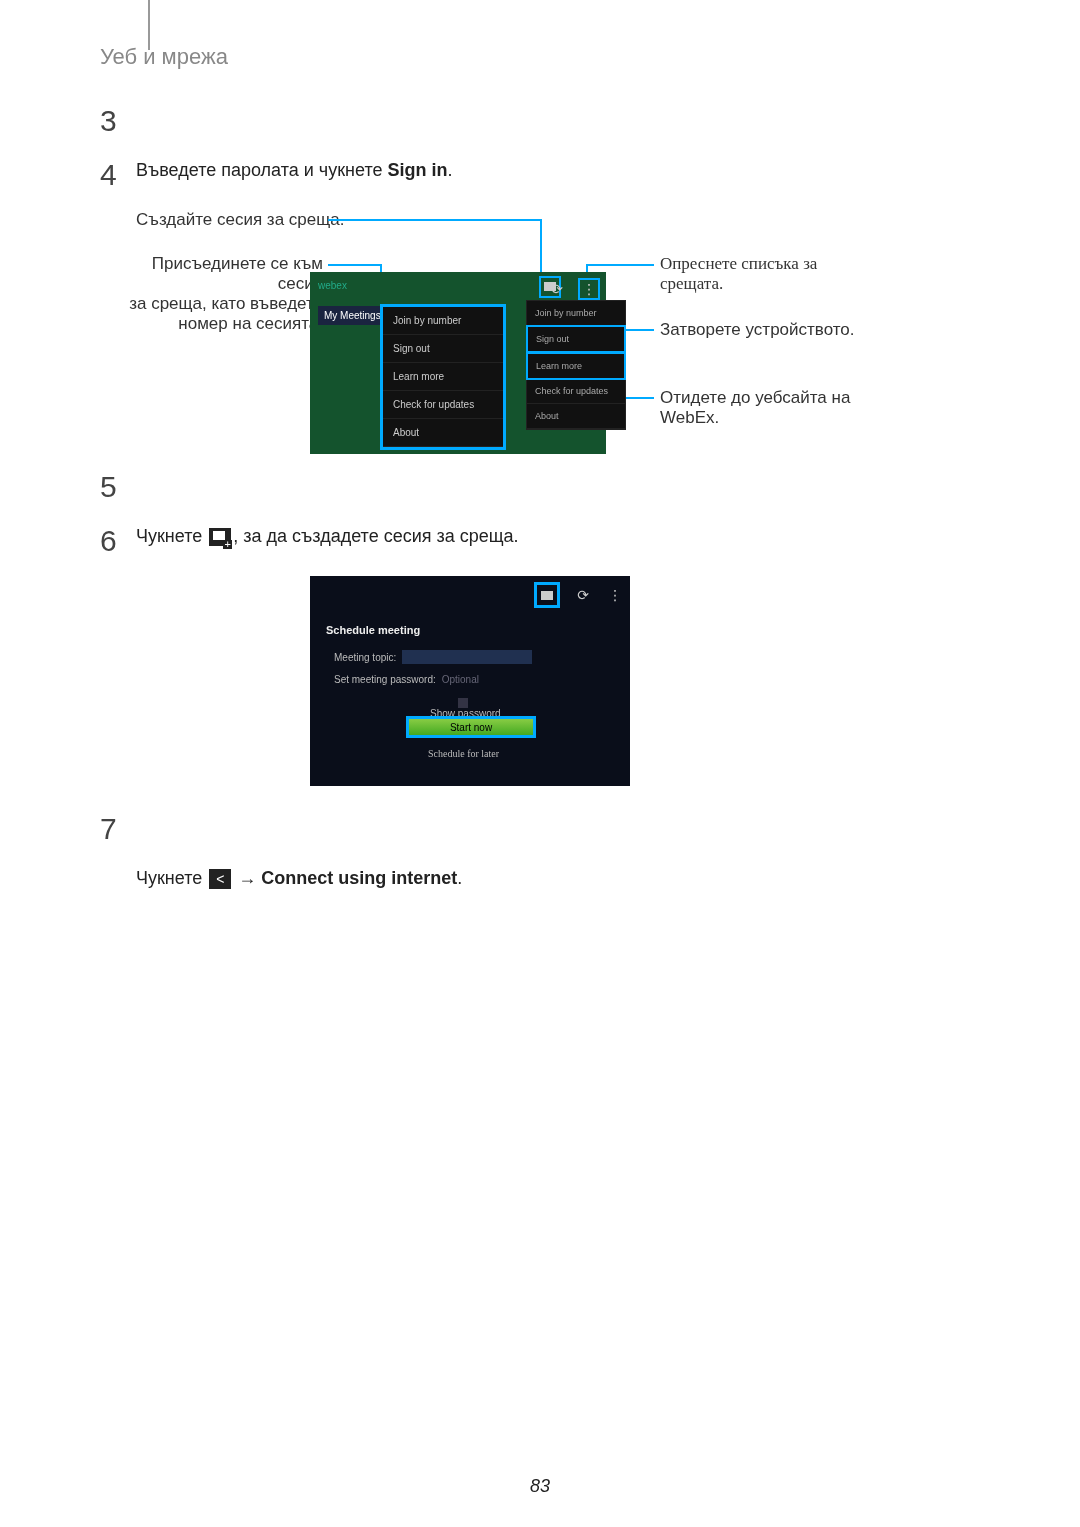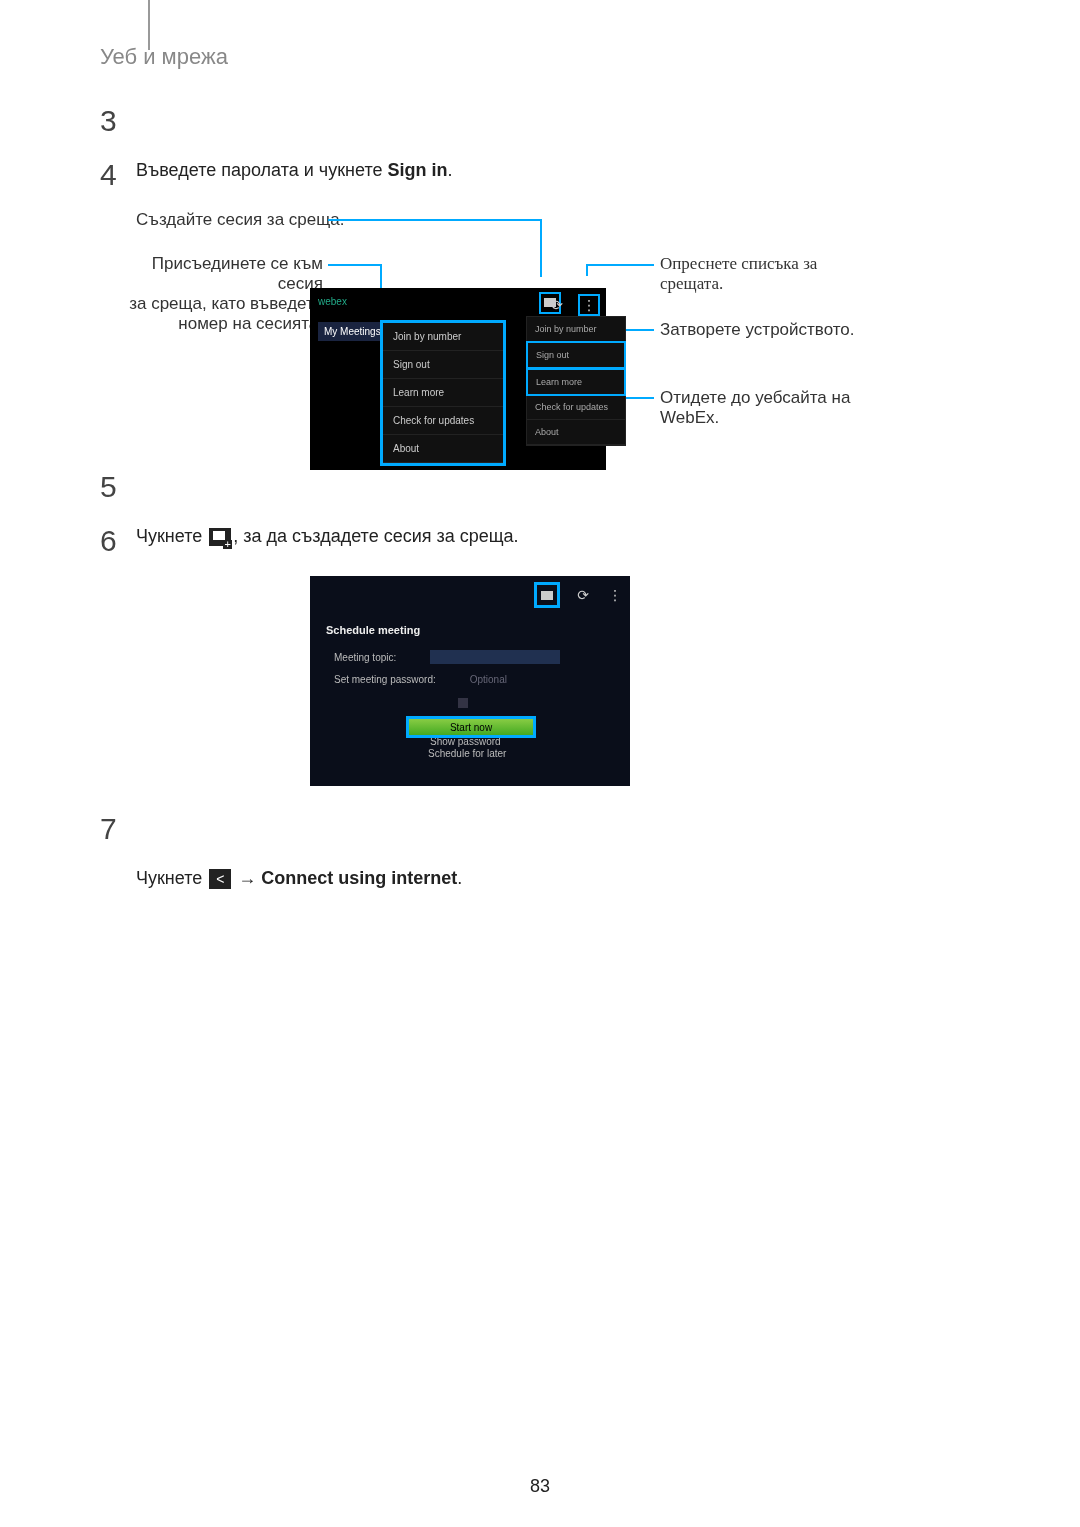--- a/index.html
+++ b/index.html
@@ -48,24 +48,24 @@
   .step3 { top: 106px; }
   .step4 { top: 160px; }
   .step5 { top: 472px; }
   .step6 { top: 526px; }
   .step7 { top: 814px; }
 
   
   .diagram1 {
     position: absolute;
     left: 310px;
-    top: 288px;
+    top: 272px;
     width: 296px;
     height: 182px;
-    background: #000000;
+    background: #14532d;
   }
   .diagram1 .webex-logo {
     position: absolute;
     left: 8px;
     top: 8px;
     font-size: 10px;
     color: #2a8;
   }
   .diagram1 .tab {
     position: absolute;
@@ -203,21 +203,20 @@
     left: 16px; top: 48px;
     color: #eee; font-size: 11px; font-weight: bold;
   }
   .d2-row {
     position: absolute;
     left: 24px;
     color: #bbb;
     font-size: 10px;
     display: flex;
     align-items: center;
-    gap: 28px;
   }
   .d2-row1 { top: 74px; }
   .d2-row2 { top: 98px; text-align: right; }
   .d2-field {
     background: #203050;
     width: 130px; height: 14px;
     margin-left: 6px;
   }
   .d2-row3 { top: 122px; left: 120px; font-size: 10px; flex-direction: column; }
   .d2-btn {
@@ -228,29 +227,30 @@
   }
   .d2-btn-inner {
     width: 100%; height: 100%;
     background: linear-gradient(#8c4, #4a2);
     color: #000; font-size: 10px;
     display: flex; align-items: center; justify-content: center;
   }
   .d2-later {
     position: absolute;
     left: 118px; top: 172px;
-    color: #bbb; font-size: 10px;
+    color: #bbb; font-size: 10px; font-family: Liberation Serif, serif;
   }
 
   .page-num {
     position: absolute;
     left: 50%; transform: translateX(-50%);
     bottom: 30px;
     font-size: 18px;
     color: #222;
+    font-style: italic;
   }
 </style>
 </head>
 <body>
 
 <div class="page-border"></div>
 <div class="header-title">Уеб и мрежа</div>
 
 <div class="step step3">
   <div class="step-num">3</div>

